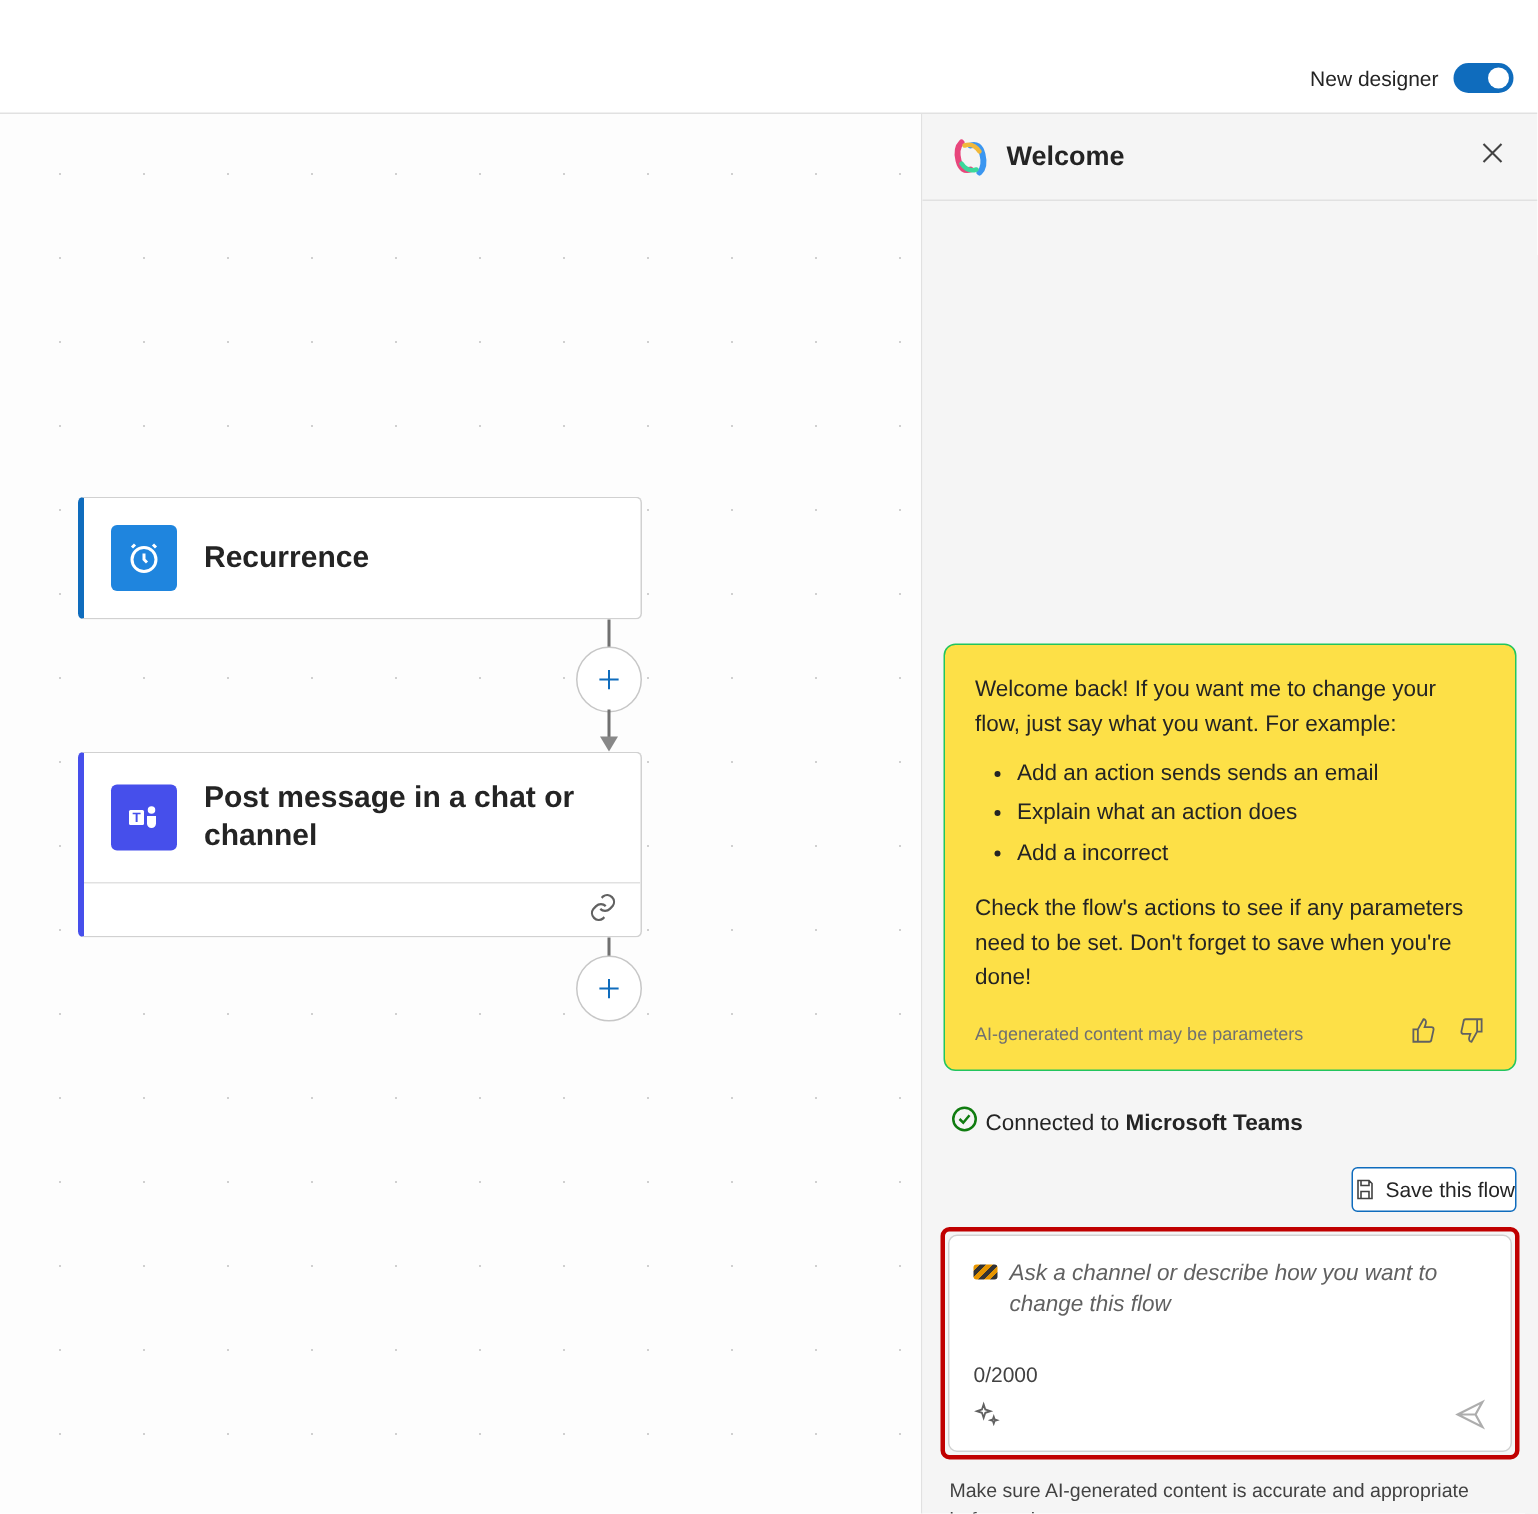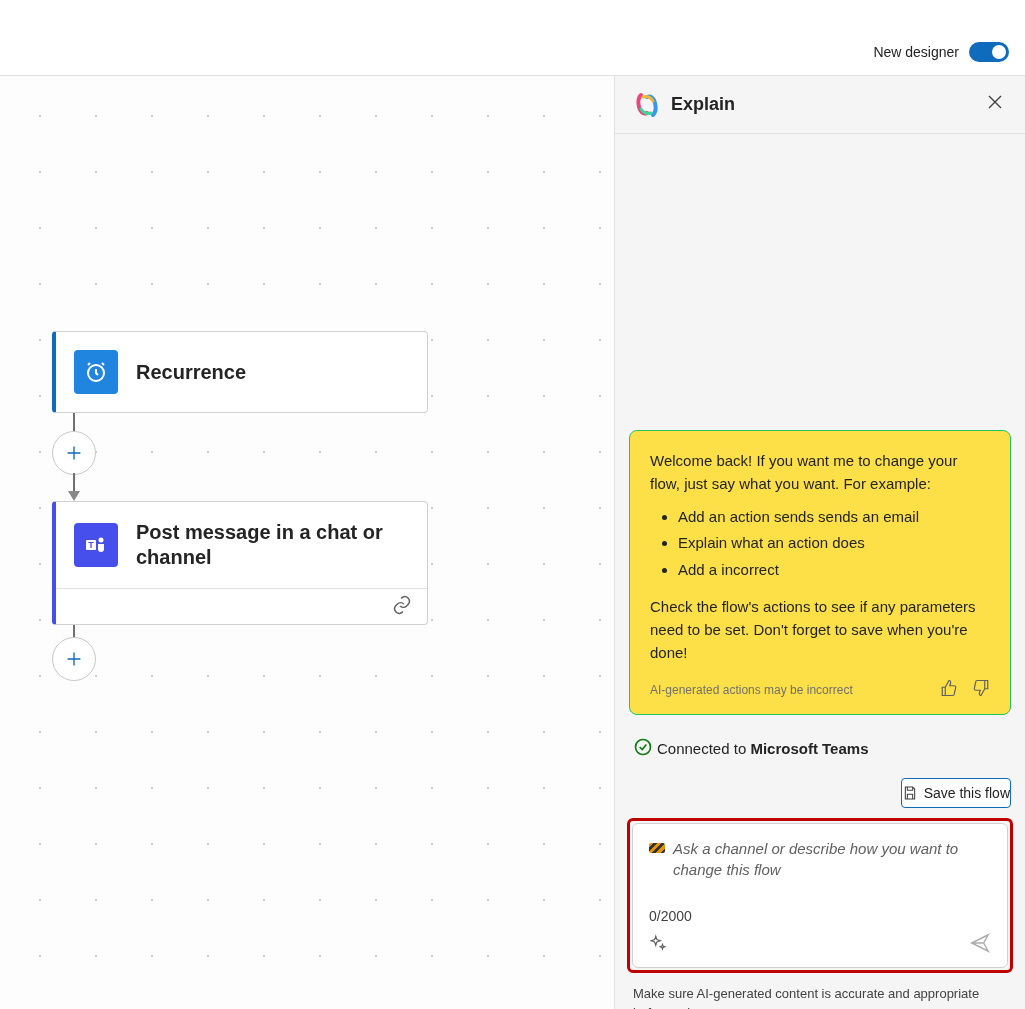--- a/index.html
+++ b/index.html
@@ -65,21 +65,21 @@
     background-size: 56px 56px;
     background-position: 12px 12px;
   }
   .flow {
     position: absolute;
     top: 255px;
     left: 52px;
     width: 376px;
     display: flex;
     flex-direction: column;
-    align-items: flex-start;
+    align-items: flex-end;
   }
   .node {
     width: 100%;
     background: #fff;
     border: 1px solid #d1d1d1;
     border-radius: 4px;
     overflow: hidden;
   }
   .node-body {
     display: flex;
@@ -362,41 +362,41 @@
   <div class="panel">
     <div class="panel-header">
       <div class="copilot-logo">
         <svg width="28" height="28" viewBox="0 0 28 28">
           <path d="M8 4 Q4 8 6 16 Q8 24 14 22" fill="none" stroke="#e8467c" stroke-width="4" stroke-linecap="round"></path>
           <path d="M20 24 Q24 20 22 12 Q20 4 14 6" fill="none" stroke="#3b96f0" stroke-width="4" stroke-linecap="round"></path>
           <path d="M10 6 Q16 4 20 10" fill="none" stroke="#f0b83b" stroke-width="3" stroke-linecap="round"></path>
           <path d="M18 22 Q12 24 8 18" fill="none" stroke="#3bd89b" stroke-width="3" stroke-linecap="round"></path>
         </svg>
       </div>
-      <div class="panel-title">Explain</div>
+      <div class="panel-title">Welcome</div>
       <div class="close-x">
         <svg width="16" height="16" viewBox="0 0 16 16" stroke="#424242" stroke-width="1.4">
             <path d="M2 2l12 12M14 2L2 14"></path>
           </svg>
       </div>
     </div>
 
     <div class="panel-body">
       <div class="panel-spacer"></div>
 
       <div class="msg-card">
         <p>Welcome back! If you want me to change your flow, just say what you want. For example:</p>
         <ul>
           <li>Add an action sends sends an email</li>
           <li>Explain what an action does</li>
           <li>Add a incorrect</li>
         </ul>
         <p>Check the flow's actions to see if any parameters need to be set. Don't forget to save when you're done!</p>
         <div class="card-footer">
-          <span>AI-generated actions may be incorrect</span>
+          <span>AI-generated content may be parameters</span>
           <div class="thumb-group">
             <span class="thumb">
               <svg width="18" height="18" viewBox="0 0 24 24" fill="none" stroke="#616161" stroke-width="1.6">
                   <path d="M7 22V11l5-9c1 0 3 1 2 4l-1 3h6a2 2 0 012 2l-2 9a2 2 0 01-2 2H7zM7 11H3v11h4"></path>
                 </svg>
             </span>
             <span class="thumb">
               <svg width="18" height="18" viewBox="0 0 24 24" fill="none" stroke="#616161" stroke-width="1.6">
                   <path d="M17 2v11l-5 9c-1 0-3-1-2-4l1-3H5a2 2 0 01-2-2l2-9a2 2 0 012-2h10zM17 13h4V2h-4"></path>
                 </svg>

